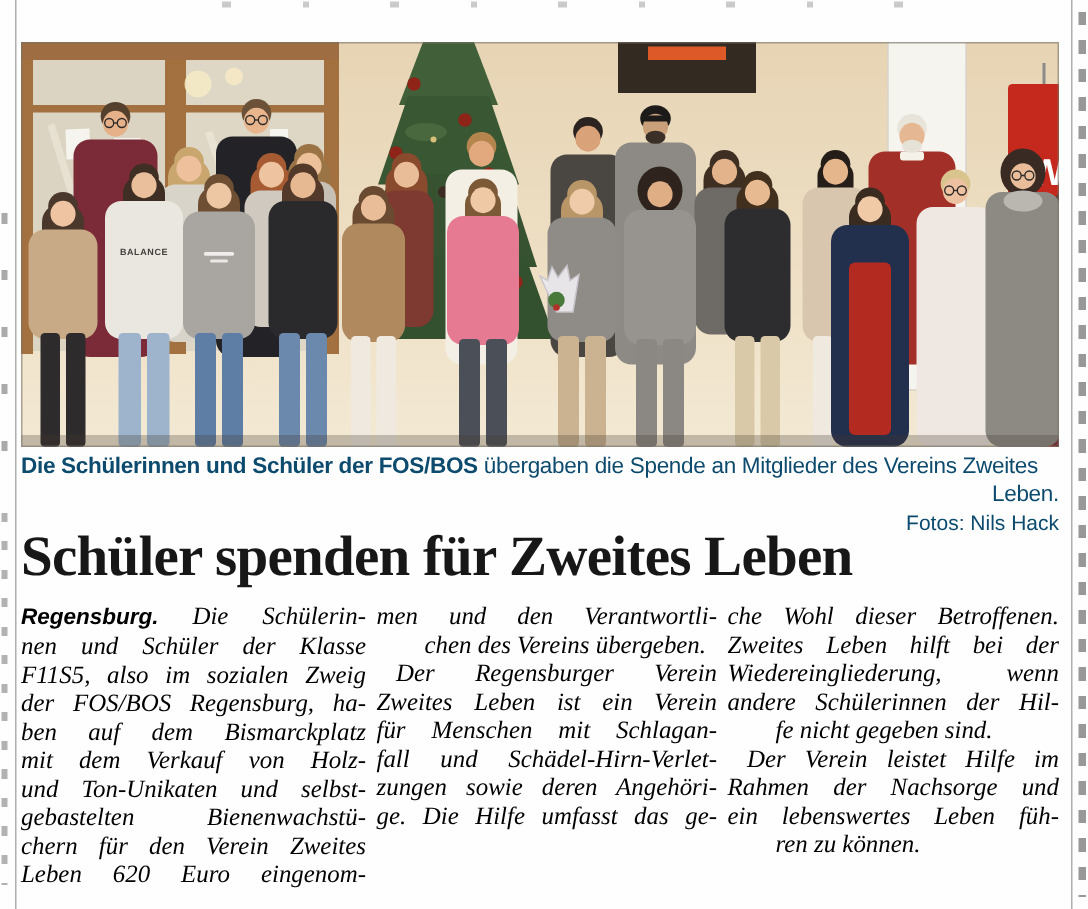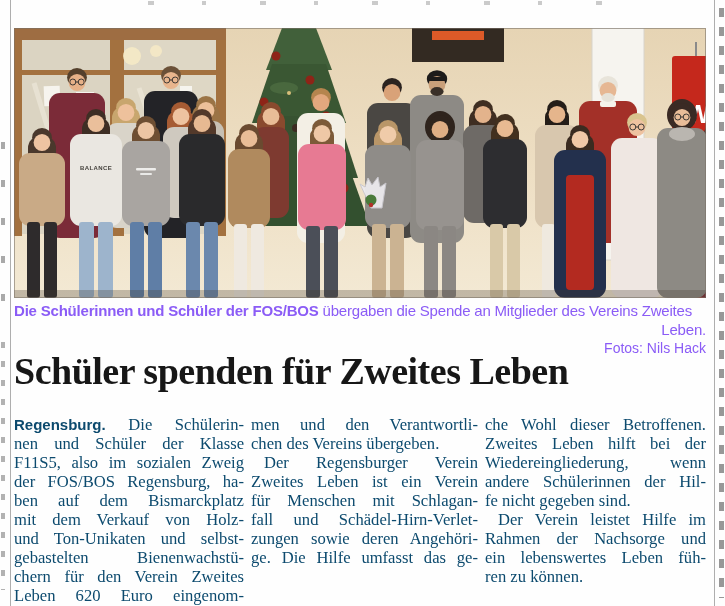--- a/index.html
+++ b/index.html
@@ -13,36 +13,36 @@
   .frag-left1{position:absolute;left:1px;top:142px;width:4px;height:160px;opacity:.5;
     background:repeating-linear-gradient(180deg,#555 0 7px,transparent 7px 38px);}
   .frag-left2{position:absolute;left:1px;top:342px;width:4px;height:248px;opacity:.45;
     background:repeating-linear-gradient(180deg,#555 0 6px,transparent 6px 19px);}
   .frag-right{position:absolute;left:719px;top:8px;width:5px;height:590px;opacity:.55;
     background:repeating-linear-gradient(180deg,#444 0 9px,transparent 9px 19px);}
   
   .photo{position:absolute;left:14px;top:28px;width:692px;height:270px;overflow:hidden;}
   .photo svg{display:block;}
   
-  .caption{position:absolute;left:14px;top:301px;width:692px;color:#8b5cf6;
+  .caption{position:absolute;left:14px;top:301px;width:692px;color:#0c4a6e;
     font-size:15px;line-height:19px;letter-spacing:-0.2px;}
   .cap-line1{white-space:nowrap;}
   .cap-bold{font-weight:700;}
   .cap-line2{display:flex;justify-content:space-between;align-items:flex-end;flex-direction:column;}
   .credit{font-size:14px;letter-spacing:0;}
   
   .headline{position:absolute;left:14px;top:349px;width:692px;text-align:left;
     font-family:"Liberation Serif",serif;font-size:38px;font-weight:600;color:#171717;
     letter-spacing:-0.5px;}
   
-  .columns{position:absolute;left:14px;top:415px;display:flex;gap:7px;color:#0c4a6e;}
+  .columns{position:absolute;left:14px;top:401px;display:flex;gap:7px;color:#000000;font-style:italic;}
   .col{flex:none;}
   .line{font-family:"Liberation Serif",serif;font-size:16.6px;line-height:19px;
     text-align:justify;text-align-last:justify;}
-  .line.left{text-align-last:left;}
+  .line.left{text-align-last:left;margin-left:32px;}
   .line.ind{text-indent:13px;}
   .lead{font-family:"Liberation Sans",sans-serif;font-weight:700;font-size:15px;}
 </style>
 </head>
 <body>
 
 <div class="page">
 
   <div class="rule rule-left"></div>
   <div class="rule rule-right"></div>

